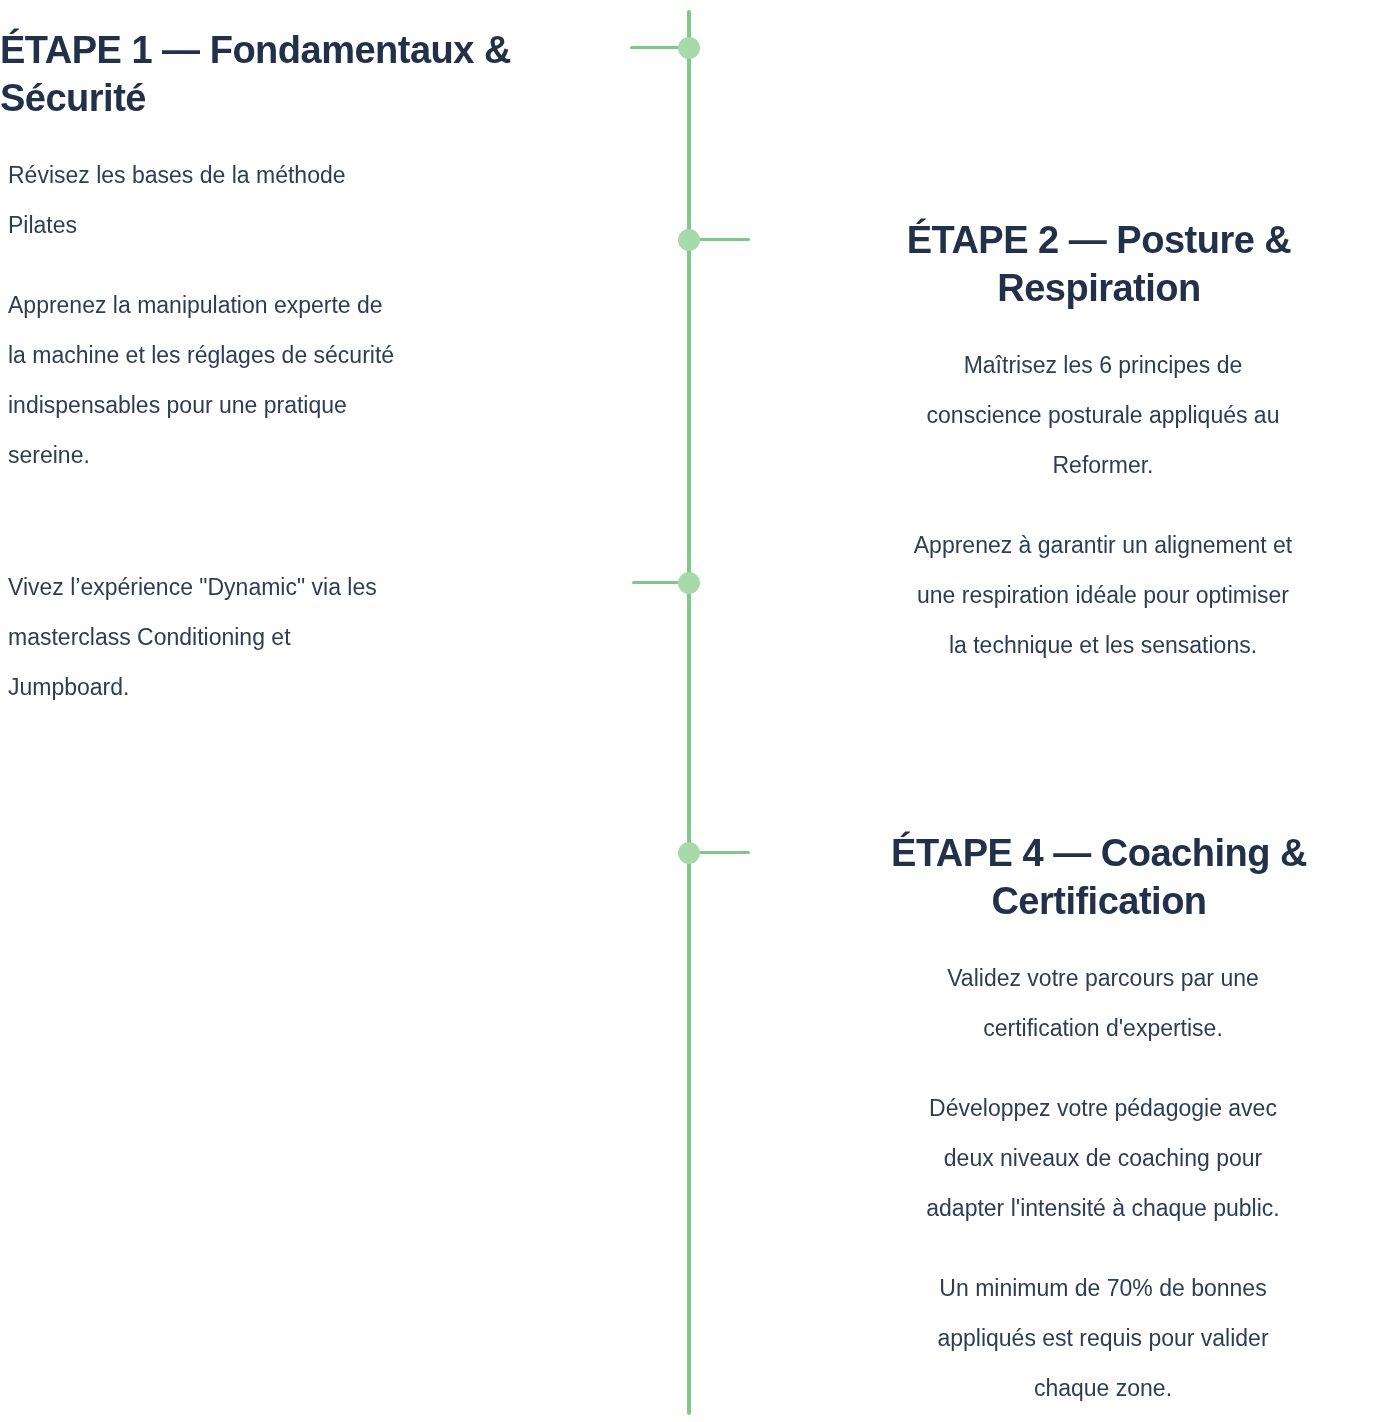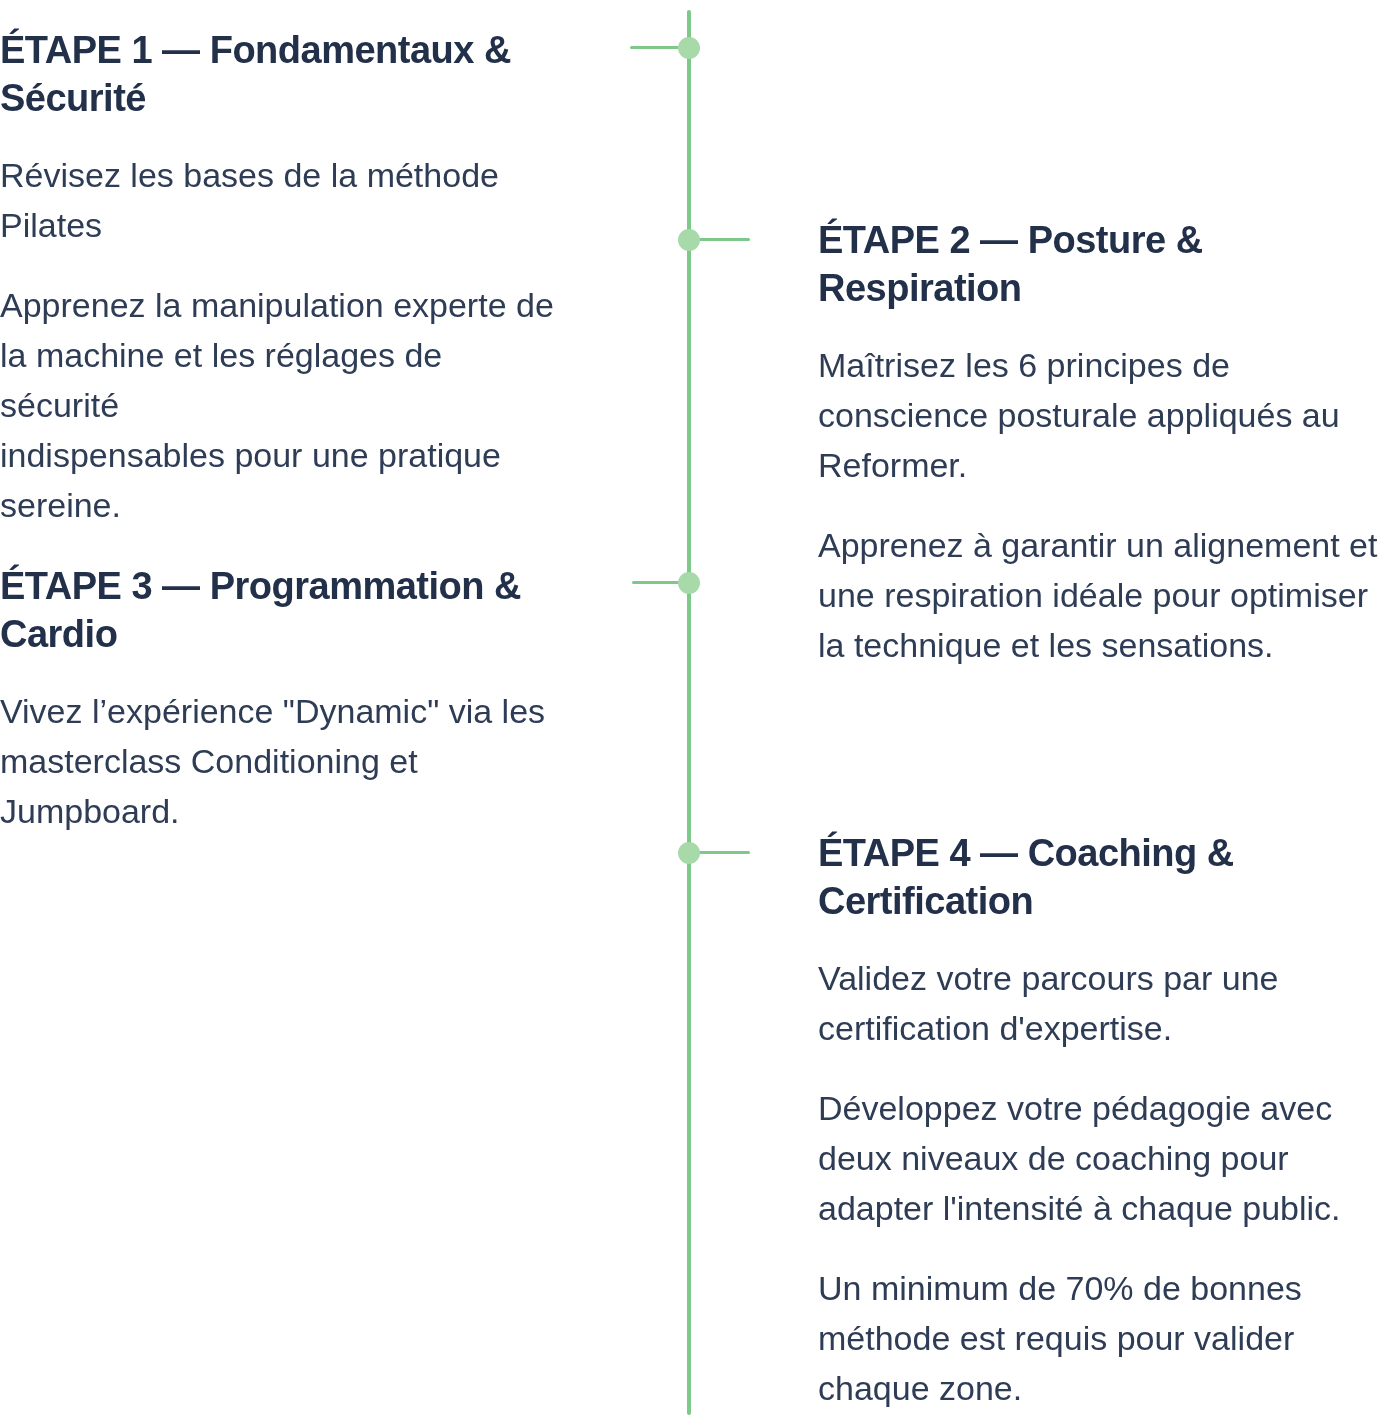--- a/index.html
+++ b/index.html
@@ -35,35 +35,35 @@
     background:var(--tl-dot);
   }
   .d1{left:678px;top:37px;}
   .d2{left:678px;top:229px;}
   .d3{left:678px;top:572px;}
   .d4{left:678px;top:842px;}
 
   
   .step{position:absolute;}
   .step.left{left:0;width:565px;text-align:left;}
-  .step.right{left:818px;width:562px;text-align:left;}
+  .step.right{left:818px;width:562px;text-align:center;}
   .s1{top:26px;}
   .s2{top:216px;}
   .s3{top:562px;}
   .s4{top:829px;}
 
   .step-title{
     margin:0 0 28px 0;
     font-size:38px;line-height:48px;font-weight:bold;
     letter-spacing:-0.5px;color:var(--heading);
     white-space:pre-line;
   }
   .step-para{
-    margin:0 0 30px 0;
-    font-size:34px;line-height:50px;
+    margin:0 0 30px 8px;
+    font-size:23px;line-height:50px;
     color:var(--body);
     white-space:pre-line;
   }
   .step-para strong{font-weight:normal;color:var(--body);}
 </style>
 </head>
 <body>
 
 <div>
 
@@ -93,31 +93,29 @@
 Respiration</h3>
     <p class="step-para">Maîtrisez les 6 principes de
 conscience posturale appliqués au
 Reformer.</p>
     <p class="step-para">Apprenez à garantir un alignement et
 une respiration idéale pour optimiser
 la technique et les sensations.</p>
   </section>
 
   <section class="step left s3">
-    <h3 class="step-title">ÉTAPE 3 — Programmation &amp;
-Cardio</h3>
     <p class="step-para">Vivez l’expérience "Dynamic" via les
 masterclass Conditioning et
 Jumpboard.</p>
   </section>
 
   <section class="step right s4">
     <h3 class="step-title">ÉTAPE 4 — Coaching &amp;
 Certification</h3>
     <p class="step-para">Validez votre parcours par une
 certification d'expertise.</p>
     <p class="step-para">Développez votre pédagogie avec
 deux niveaux de coaching pour
 adapter l'intensité à chaque public.</p>
-    <p class="step-para"><span>Un minimum de </span><strong>70% de bonnes</strong><br><strong>méthode</strong><span> est requis pour valider</span><br><span>chaque zone.</span></p>
+    <p class="step-para"><span>Un minimum de </span><strong>70% de bonnes</strong><br><strong>appliqués</strong><span> est requis pour valider</span><br><span>chaque zone.</span></p>
   </section>
 
 </div>
 
 </body></html>

